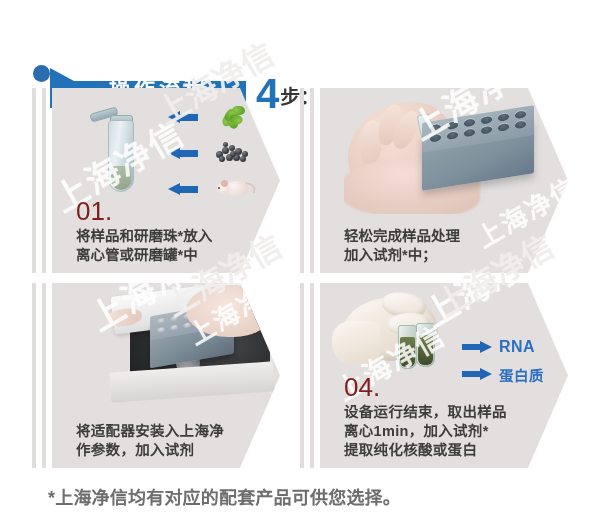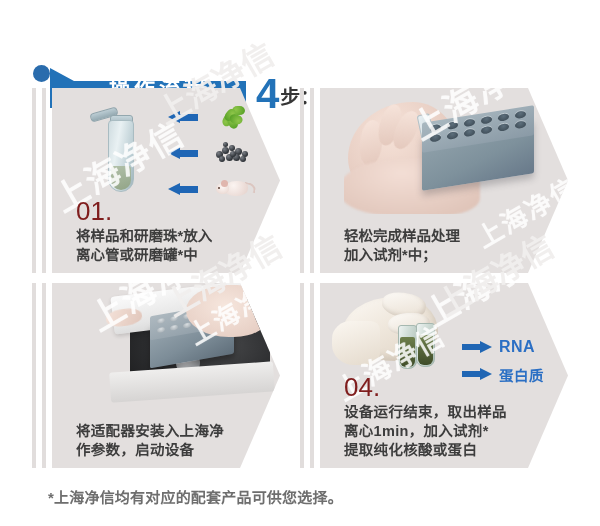--- a/index.html
+++ b/index.html
@@ -306,21 +306,21 @@
     position:absolute;right:0;top:0;width:0;height:0;
     border-top:6px solid transparent;border-bottom:6px solid transparent;
     border-left:12px solid #2066b4;
   }
   .lbl-txt{font-size:16px;font-weight:bold;color:#2b6fc4;white-space:nowrap;letter-spacing:0.5px;}
   .lbl-txt.cn{font-size:14.5px;}
 
   
   #footer{
     position:absolute;left:48px;top:486px;width:520px;height:24px;
-    font-size:15px;font-weight:bold;color:#6e6e6e;white-space:nowrap;
+    font-size:18px;font-weight:bold;color:#6e6e6e;white-space:nowrap;
     line-height:24px;letter-spacing:0.2px;
   }
 </style>
 </head>
 <body>
 
 <div id="page">
 
   <div id="header">
     <div class="hdr-dot"></div>
@@ -487,21 +487,21 @@
         <div class="hand3"></div>
         <div class="f3a"></div>
         <div class="mach-base"></div>
       </div>
 
       <div class="wm w1" style="top:-24px;left:30px;">上海净信</div>
       <div class="wm w3" style="left:130px;top:6px;">上海净信</div>
 
       <div class="step">
         <div class="step-line">将适配器安装入上海净</div>
-        <div class="step-line">作参数，启动设备</div>
+        <div class="step-line">作参数，加入试剂</div>
       </div>
     </div>
   </div>
 
   <div class="card" id="card4">
     <div class="card-bars">
       <div class="bar b1"></div>
       <div class="bar b2"></div>
     </div>
     <div class="card-body">

